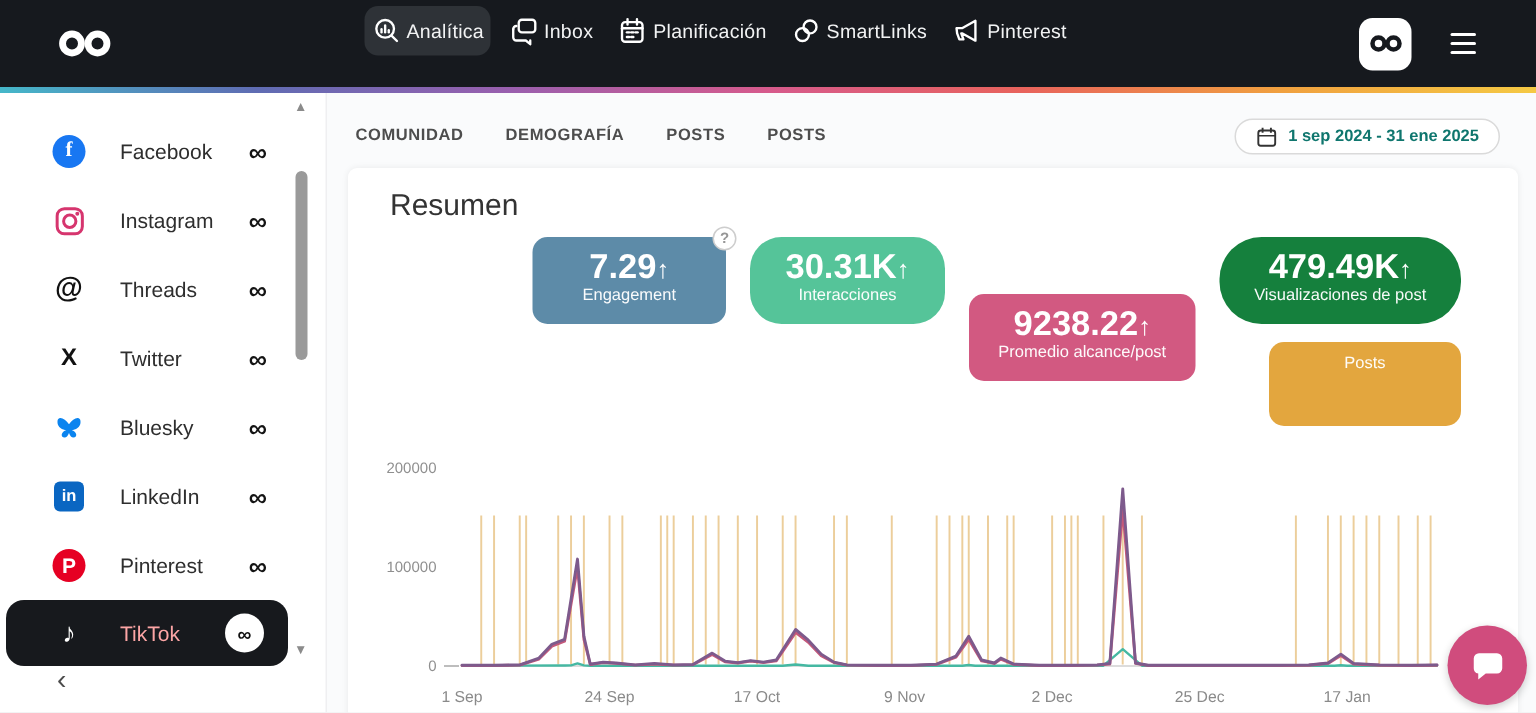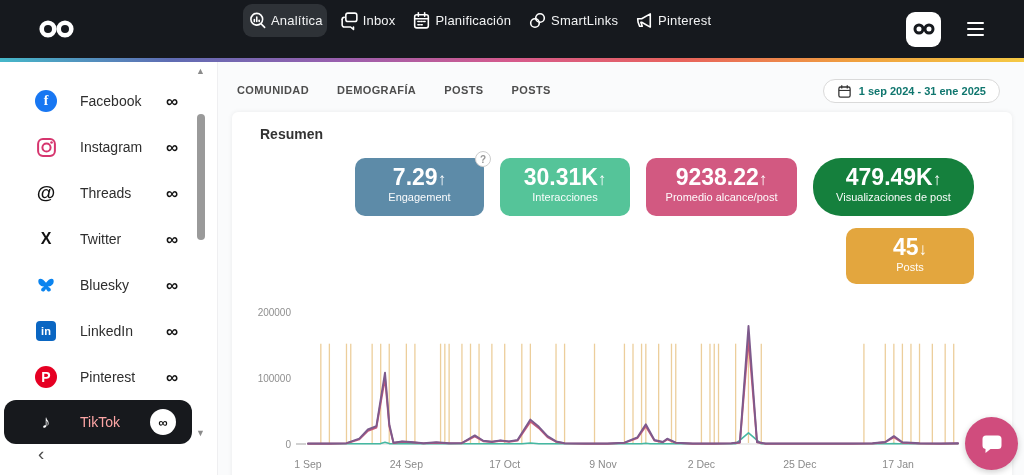--- a/index.html
+++ b/index.html
@@ -46,21 +46,21 @@
   #collapse-btn{position:absolute;left:38px;top:382px;font-size:19px;color:#4c4c4c;cursor:pointer;line-height:1;}
   
   #content{position:absolute;left:218px;top:62px;width:806px;height:413px;background:#fafbfc;}
   #tabs{position:absolute;left:19px;top:22px;display:flex;gap:28px;}
   .tab{font-size:11px;font-weight:bold;color:#4d4d4d;letter-spacing:.4px;cursor:pointer;}
   #date-pill{position:absolute;right:24px;top:17px;height:24px;background:#fff;border:1px solid #dadada;
      border-radius:13px;display:flex;align-items:center;gap:7px;padding:0 13px;cursor:pointer;}
   #date-pill .date-text{font-size:11px;font-weight:bold;color:#0f766e;}
   #summary-card{position:absolute;left:14px;top:50px;width:780px;height:430px;background:#ffffff;border-radius:6px;
      box-shadow:0 0 5px rgba(0,0,0,.07);}
-  #section-title{position:absolute;left:28px;top:14px;font-size:14px;font-weight:bold;color:#333;}
+  #section-title{position:absolute;left:28px;top:14px;font-size:20px;font-weight:normal;color:#333;}
   #metrics-row{position:absolute;left:123px;top:46px;display:flex;gap:16px;}
   .metric-card{position:relative;height:58px;border-radius:10px;color:#fff;text-align:center;padding-top:7px;}
   .metric-value{font-size:23px;font-weight:bold;line-height:1.1;}
   .metric-arrow{font-size:17px;font-weight:normal;}
   .metric-label{font-size:11px;margin-top:1px;opacity:.97;}
   .help-badge{position:absolute;top:-7px;right:-7px;width:16px;height:16px;border-radius:50%;background:#fff;
      border:1px solid #cdcdcd;color:#979797;font-size:10px;font-weight:bold;display:flex;align-items:center;justify-content:center;cursor:pointer;}
   #metric-row2{position:absolute;left:614px;top:116px;}
   #metric-row2 .metric-card{width:128px;height:56px;}
   #chart-wrap{position:absolute;left:18px;top:184px;width:724px;height:180px;}
@@ -251,36 +251,35 @@
     </div>
 
     <div id="summary-card">
       <div id="section-title">Resumen</div>
       <div id="metrics-row">
           <div class="metric-card" style="background: rgb(93, 139, 168); width: 129px;">
             <div class="metric-value">7.29<span class="metric-arrow">↑</span></div>
             <div class="metric-label">Engagement</div>
             <div class="help-badge">?</div>
           </div>
-          <div class="metric-card" style="background: rgb(85, 196, 153); width: 130px;">
+          <div class="metric-card" style="background: rgb(85, 196, 153); width: 130px; border-radius: 21px;">
             <div class="metric-value">30.31K<span class="metric-arrow">↑</span></div>
             <div class="metric-label">Interacciones</div>
           </div>
-          <div class="metric-card" style="background: rgb(210, 89, 129); width: 151px;">
+          <div class="metric-card" style="background: rgb(210, 89, 129); width: 151px; margin-top: 38px;">
             <div class="metric-value">9238.22<span class="metric-arrow">↑</span></div>
             <div class="metric-label">Promedio alcance/post</div>
           </div>
           <div class="metric-card" style="background: #15803d; width: 161px; border-radius: 28px;">
             <div class="metric-value">479.49K<span class="metric-arrow">↑</span></div>
             <div class="metric-label">Visualizaciones de post</div>
           </div>
         </div>
       <div id="metric-row2">
           <div class="metric-card" style="background: rgb(227, 166, 62); width: 128px;">
-            <div class="metric-value">45<span class="metric-arrow">↓</span></div>
             <div class="metric-label">Posts</div>
           </div>
         </div>
       <div id="chart-wrap">
         <svg id="chart-svg" width="724" height="180" viewBox="0 0 724 180">
             <line x1="46" y1="148" x2="56" y2="148" stroke="#bdbdbd" stroke-width="1.4"></line>
             <line x1="58" y1="148" x2="708" y2="148" stroke="#dcdcdc" stroke-width="1.2"></line>
             <line x1="70.82894736842105" y1="147" x2="70.82894736842105" y2="47.67999999999999" stroke="#ecce9b" stroke-width="1.3"></line>
             <line x1="79.38157894736842" y1="147" x2="79.38157894736842" y2="47.67999999999999" stroke="#ecce9b" stroke-width="1.3"></line>
             <line x1="96.48684210526315" y1="147" x2="96.48684210526315" y2="47.67999999999999" stroke="#ecce9b" stroke-width="1.3"></line>

